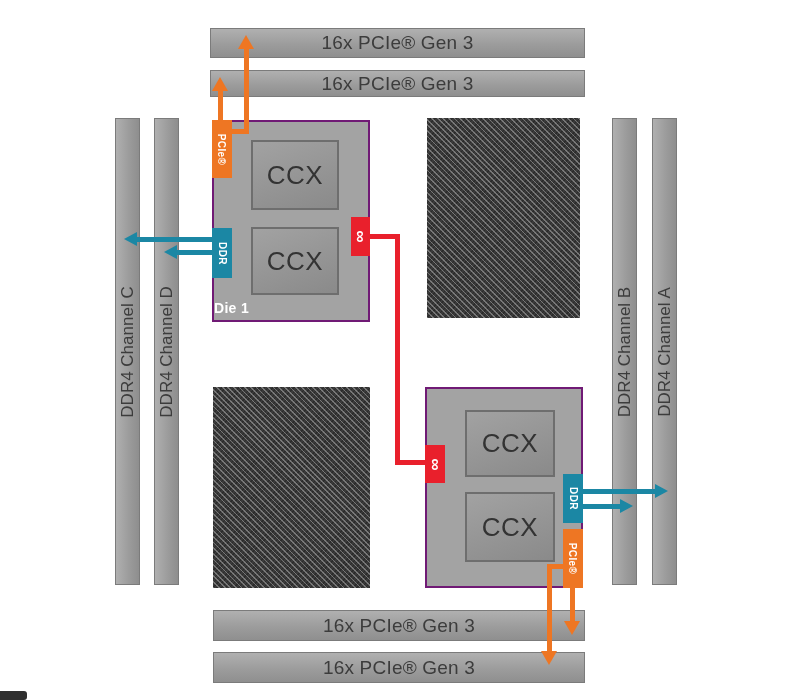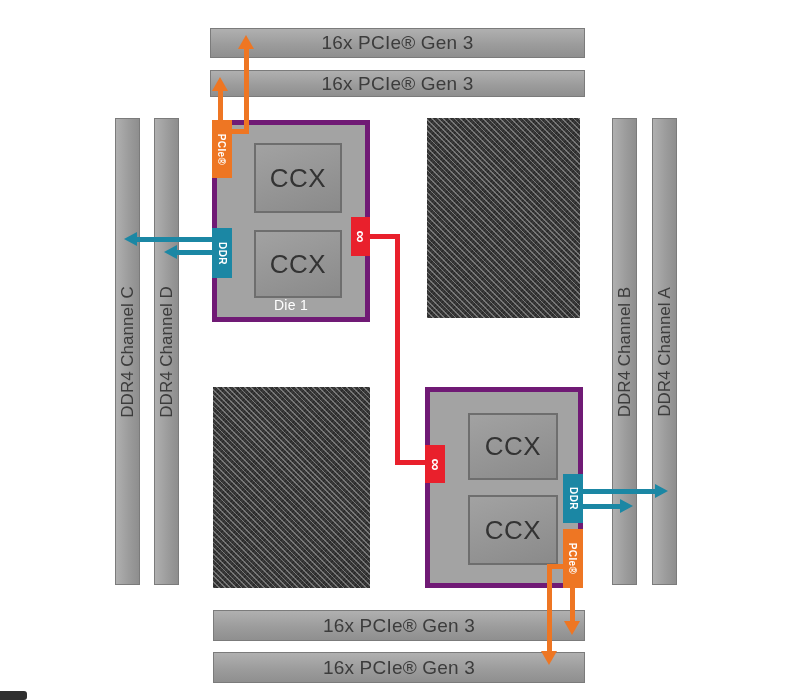--- a/index.html
+++ b/index.html
@@ -18,31 +18,31 @@
     position:absolute;background:linear-gradient(90deg,#b0b0b0 0%,#9c9c9c 55%,#8e8e8e 100%);
     border:1px solid #7b7b7b;box-sizing:border-box;
   }
   .vlabel{
     position:absolute;top:50%;left:50%;
     transform:translate(-50%,-50%) rotate(-90deg);
     white-space:nowrap;font-size:17px;color:#3c3c3c;
   }
   
   .die{
-    position:absolute;background:#a3a3a3;border:5px solid #701a75;box-sizing:border-box;
+    position:absolute;background:#a3a3a3;border:2px solid #701a75;box-sizing:border-box;
   }
   .ccx{
     position:absolute;background:linear-gradient(160deg,#a2a2a2 0%,#8a8a8a 100%);
     border:2px solid #6e6e6e;box-sizing:border-box;
     display:flex;align-items:center;justify-content:center;
   }
   .ccx-label{font-size:26px;color:#333;letter-spacing:.5px;}
   .die-label{
-    position:absolute;left:0;right:0;bottom:4px;text-align:center;
-    color:#fff;font-weight:normal;font-size:14px;letter-spacing:.3px;
+    position:absolute;left:0;right:0;bottom:4px;text-align:left;
+    color:#fff;font-weight:bold;font-size:14px;letter-spacing:.3px;
   }
   .hatched{
     position:absolute;background-color:#3a3a3a;
     background-image:
       repeating-linear-gradient(45deg, rgba(255,255,255,.32) 0 1.2px, rgba(255,255,255,0) 1.2px 4px),
       repeating-linear-gradient(-45deg, rgba(0,0,0,.25) 0 1px, rgba(0,0,0,0) 1px 3px);
   }
   
   .tab{position:absolute;display:flex;align-items:center;justify-content:center;}
   .tab.orange{background:#ee7623;}

